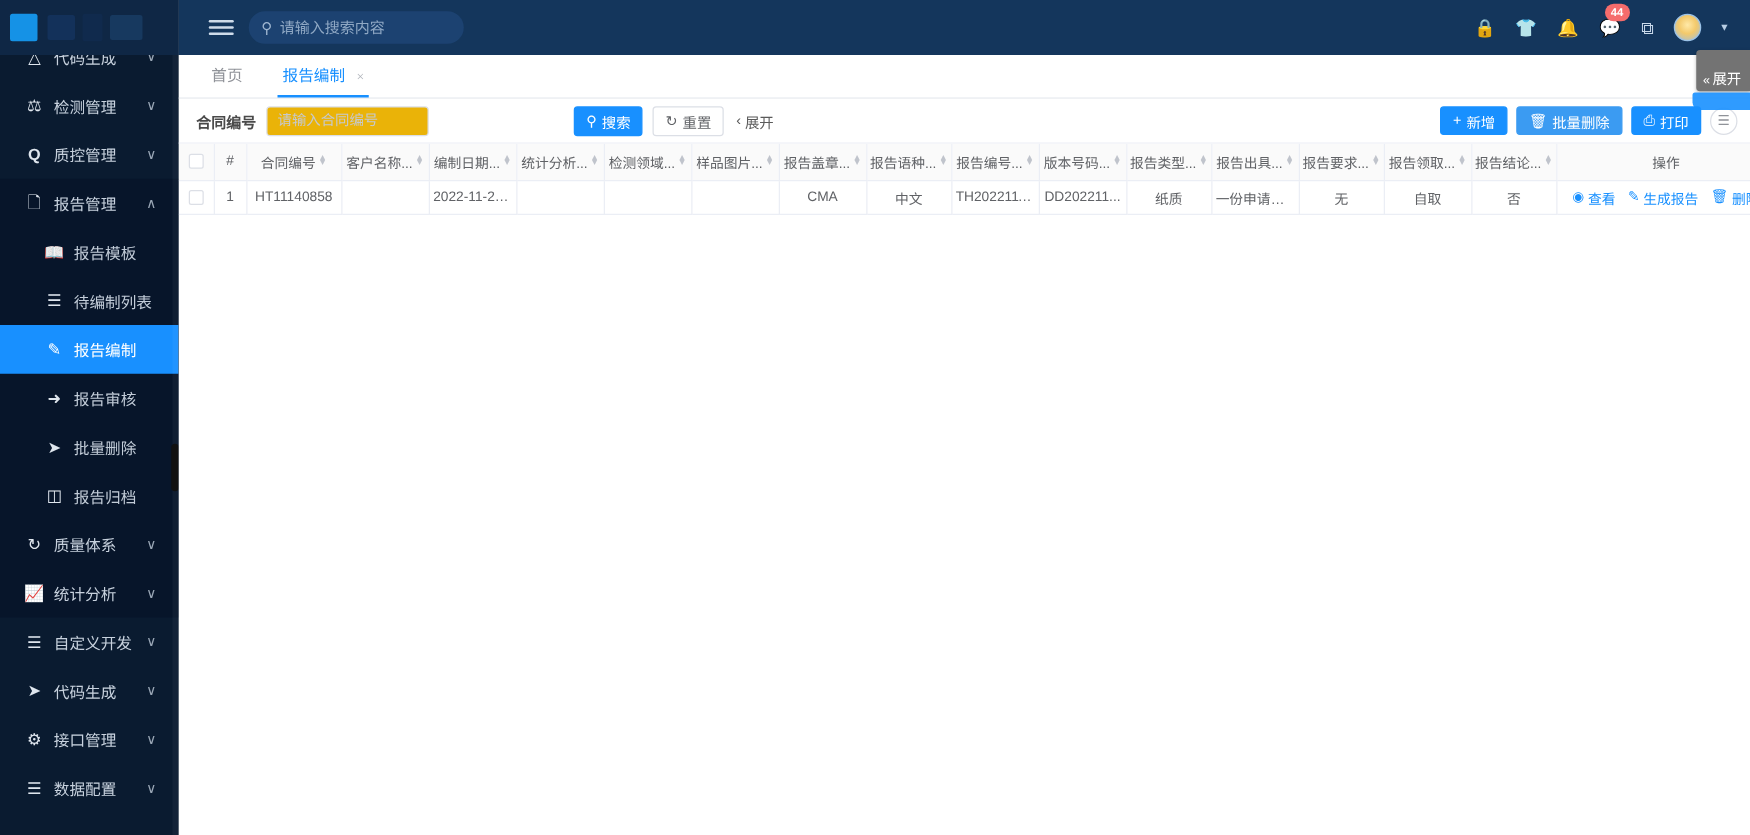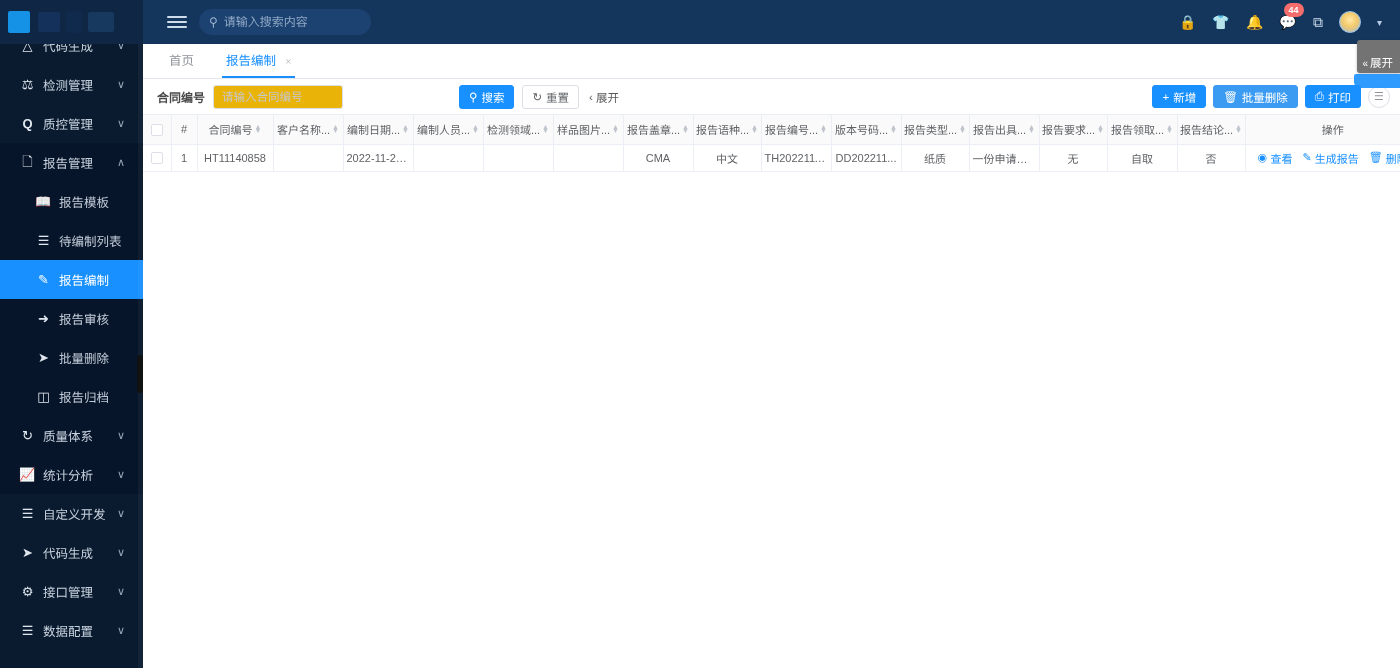--- a/index.html
+++ b/index.html
@@ -478,21 +478,21 @@
                 </span>
               </span></th>
           <th><span class="thin">
                 <span>编制日期...</span>
                 <span class="sorter">
                   <i>▲</i>
                   <i>▼</i>
                 </span>
               </span></th>
           <th><span class="thin">
-                <span>编制人员...</span>
+                <span>统计分析...</span>
                 <span class="sorter">
                   <i>▲</i>
                   <i>▼</i>
                 </span>
               </span></th>
           <th><span class="thin">
                 <span>检测领域...</span>
                 <span class="sorter">
                   <i>▲</i>
                   <i>▼</i>

